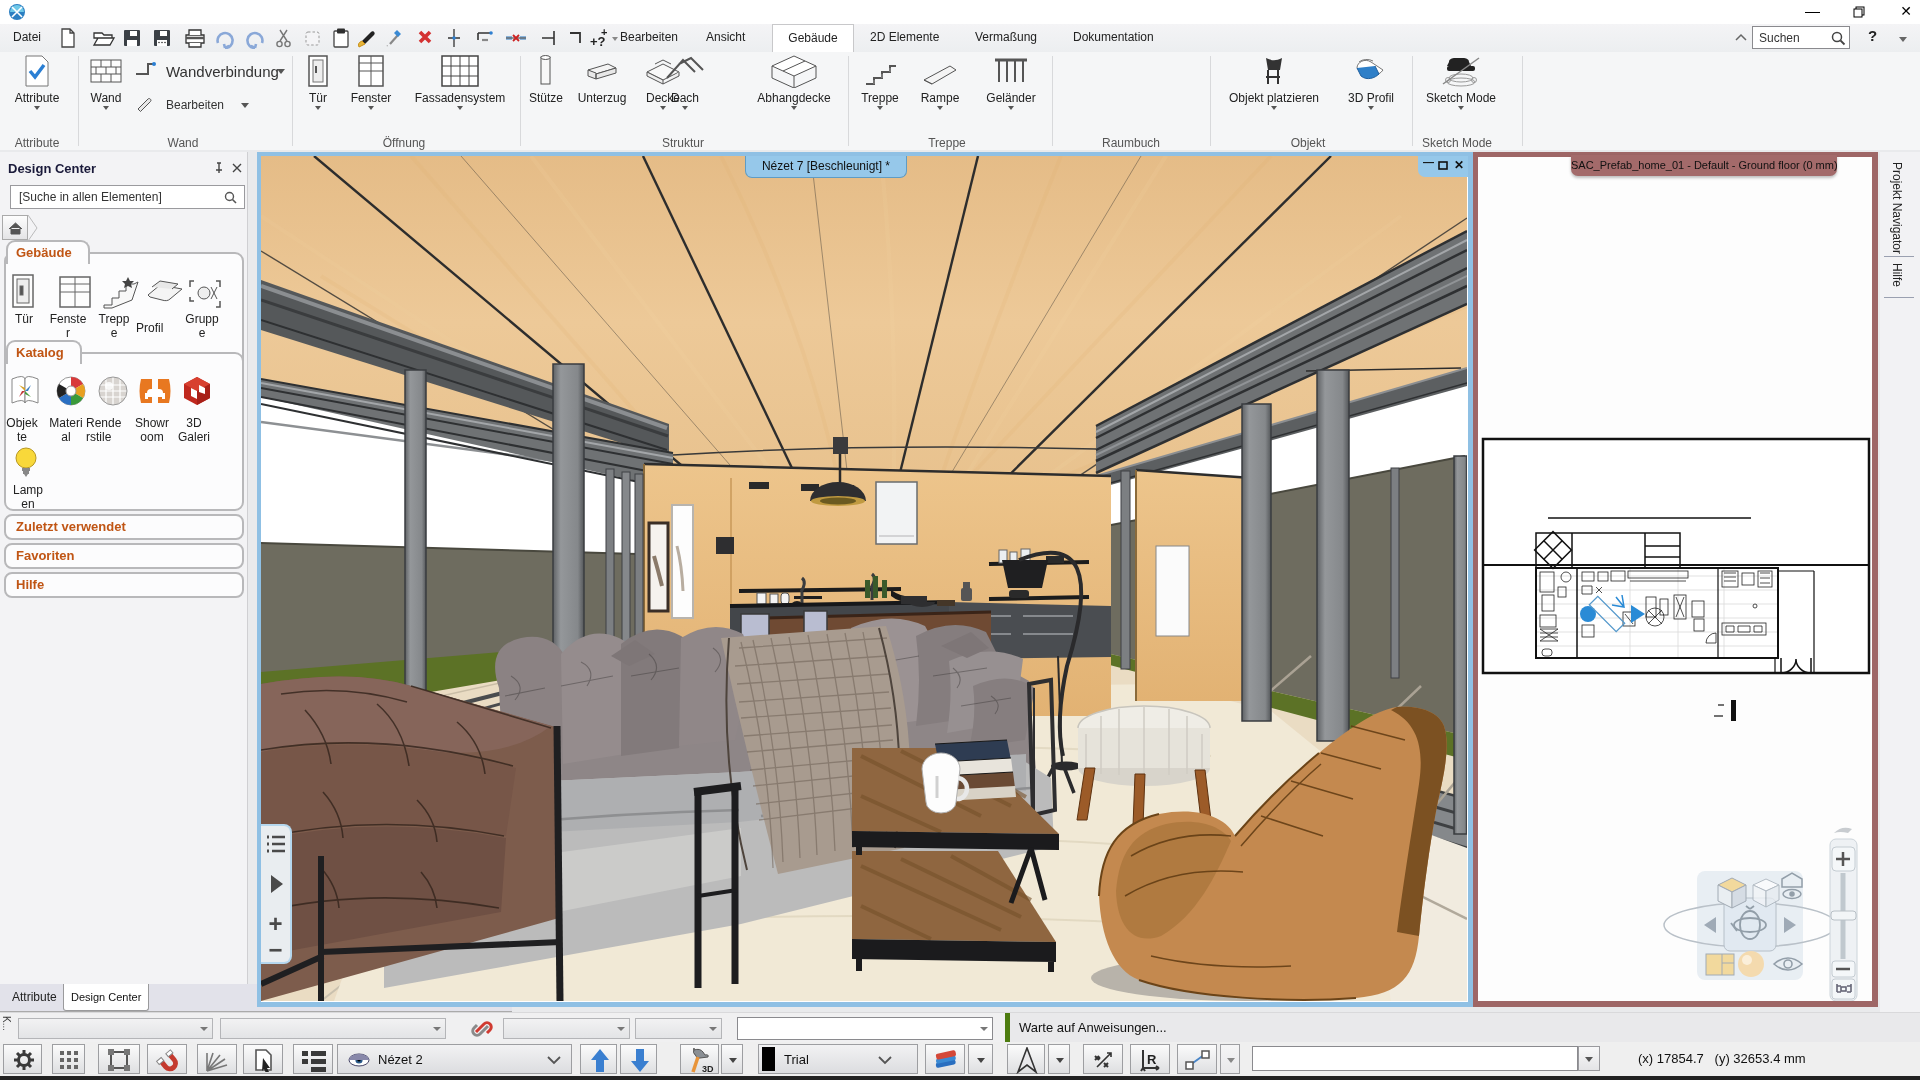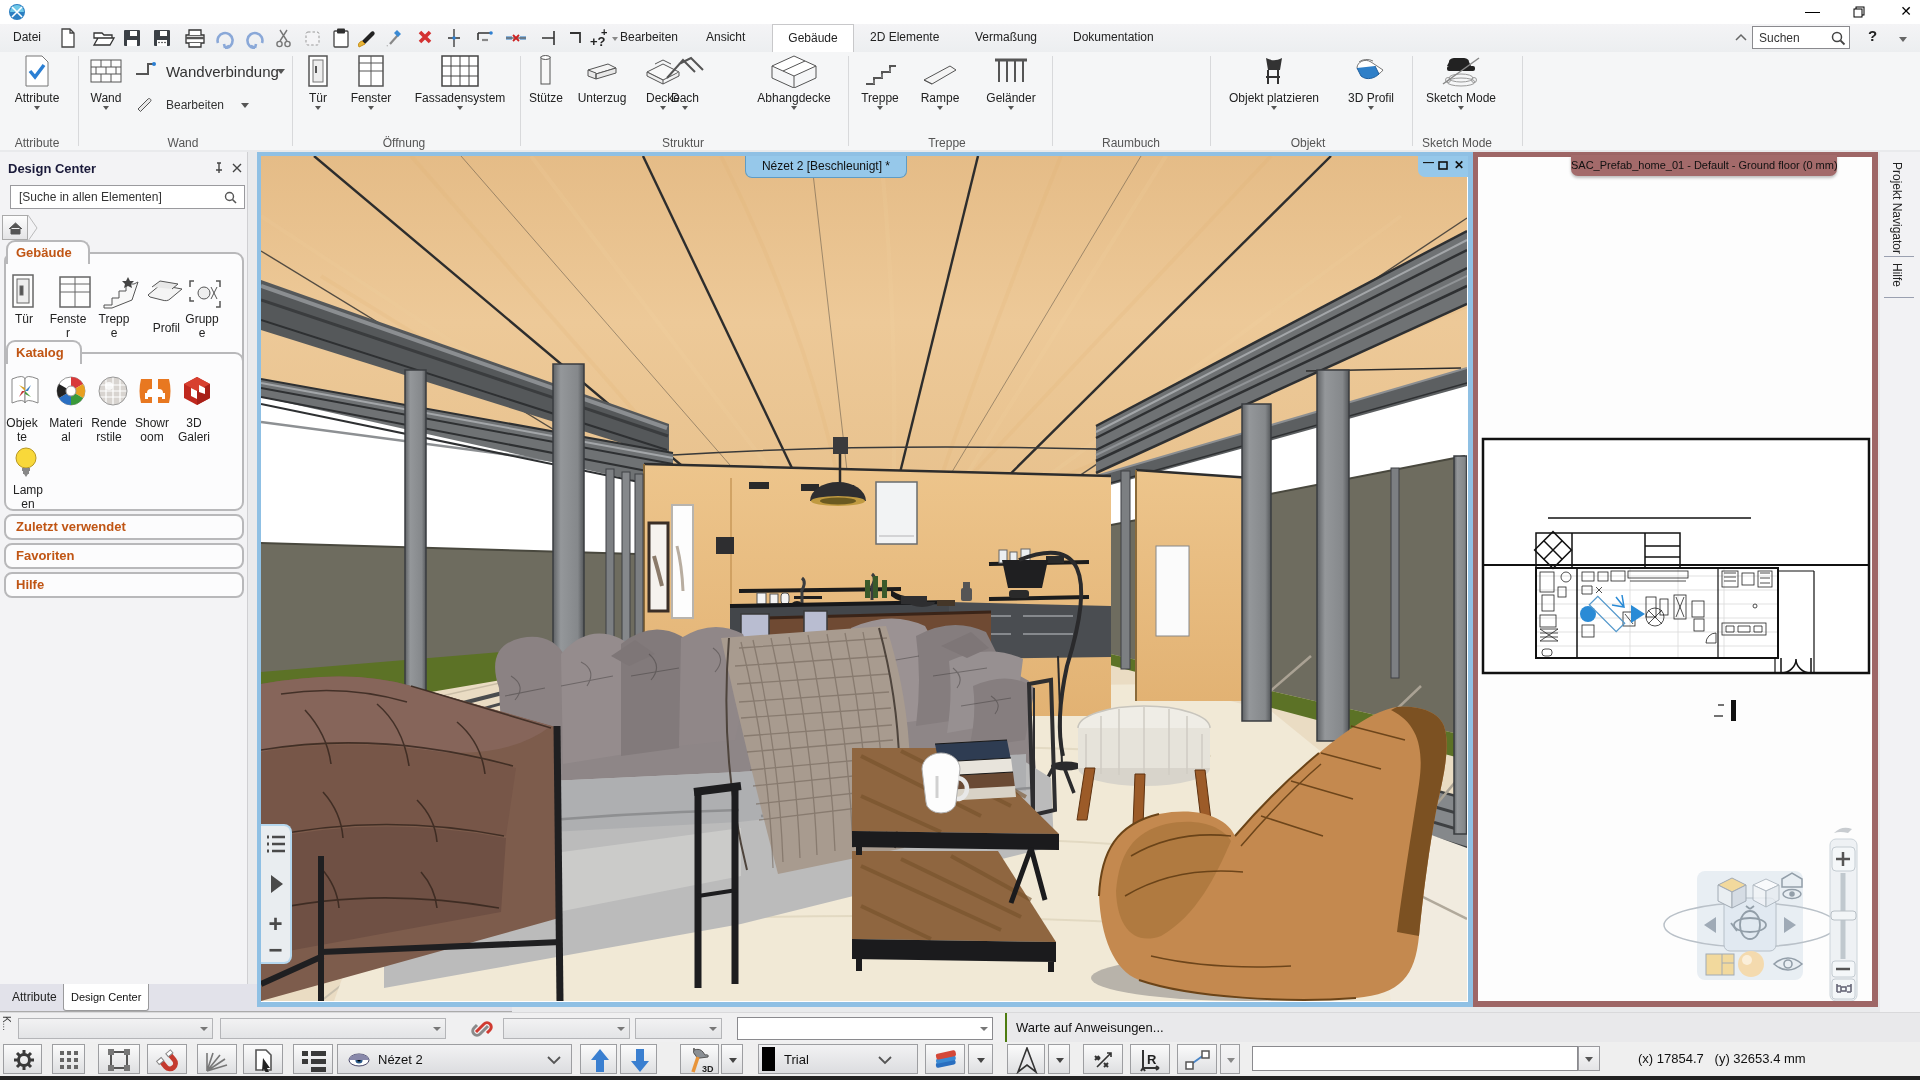--- a/index.html
+++ b/index.html
@@ -285,21 +285,21 @@
   <g stroke="#555" fill="none">
         <path d="M186 8 h-4 v6 m26 -6 h4 v6 m-26 14 h-4 v-4 m26 10 h4 v-6" stroke-width="1.5"></path>
         <circle cx="196" cy="20" r="6" fill="#eee"></circle>
         <path d="M203 14 l6 12 m-6 0 l6 -12"></path>
       </g>
  </svg>
  <div class="abs" style="left:0;top:160px;width:248px;color:#222;font-size:12px">
   <div class="abs" style="left:6px;width:36px;text-align:center">Tür</div>
   <div class="abs" style="left:46px;width:44px;text-align:center">Fenste<br>r</div>
   <div class="abs" style="left:92px;width:44px;text-align:center">Trepp<br>e</div>
-  <div class="abs" style="left:136px;width:44px;text-align:right;top:9px">Profil</div>
+  <div class="abs" style="left:136px;width:44px;text-align:left;top:9px">Profil</div>
   <div class="abs" style="left:180px;width:44px;text-align:center">Grupp<br>e</div>
  </div>
  <div class="abs" style="left:4px;top:200px;width:240px;height:159px;border:2px solid #b8b8ba;border-radius:9px;background:#fcfcfd"></div>
  <div class="abs" style="left:6px;top:188px;width:76px;height:24px;border:2px solid #b8b8ba;border-bottom:none;border-radius:9px 9px 0 0;background:#fcfcfd"></div>
  <div class="abs" style="left:14px;top:193px;color:#c05514;font-weight:bold;font-size:13px;background:#fcfcfd;padding:0 2px">Katalog</div>
  <svg class="abs" style="left:8px;top:221px" width="232" height="36" viewBox="0 0 232 36">
   <g>
         <path d="M4 6 q12 -5 13 0 v24 q-1 -5 -13 0 z" fill="#fff" stroke="#888"></path>
         <path d="M30 6 q-12 -5 -13 0 v24 q1 -5 13 0 z" fill="#fff" stroke="#888"></path>
         <g transform="translate(17,18)">
@@ -335,21 +335,21 @@
         <path d="M0 -14 L13 -7 V7 L0 14 L-13 7 V-7 Z" fill="#c0281e"></path>
         <path d="M0 -14 L13 -7 L0 0 L-13 -7 Z" fill="#d84030"></path>
         <path d="M0 0 L13 -7 V7 L0 14 Z" fill="#a82018"></path>
         <path d="M-6 -3 L0 0 V8 L-6 5 Z" fill="#fff"></path>
         <path d="M2 -6 L8 -3 V3 L2 1 Z" fill="#fff"></path>
       </g>
  </svg>
  <div class="abs" style="left:0;top:264px;width:248px;color:#222;font-size:12px">
   <div class="abs" style="left:0px;width:44px;text-align:center">Objek<br>te</div>
   <div class="abs" style="left:44px;width:44px;text-align:center">Materi<br>al</div>
-  <div class="abs" style="left:86px;width:46px;text-align:center">Rende<br>rstile</div>
+  <div class="abs" style="left:86px;width:46px;text-align:left">Rende<br>rstile</div>
   <div class="abs" style="left:130px;width:44px;text-align:center">Showr<br>oom</div>
   <div class="abs" style="left:172px;width:44px;text-align:center">3D<br>Galeri</div>
  </div>
  <svg class="abs" style="left:10px;top:293px" width="32" height="34" viewBox="0 0 32 34">
       <circle cx="16" cy="13" r="10" fill="#f8d83a" stroke="#b89820"></circle>
       <path d="M12 23 h8 v3 h-8 z M13 26 h6 v3 h-6 z" fill="#888"></path>
       <path d="M14 29 h4 l-2 3 z" fill="#888"></path>
     </svg>
  <div class="abs" style="left:10px;top:331px;width:36px;text-align:center;color:#222">Lamp<br>en</div>
  <div class="abs" style="left:4px;top:362px;width:240px;height:26px;border:2px solid #b8b8ba;border-radius:8px;background:#fcfcfd">
@@ -686,21 +686,21 @@
 <path d="M1136,551 C1158,549 1178,556 1183,570 C1189,588 1184,615 1177,645 C1170,680 1163,730 1158,780 L1136,776 C1143,722 1152,668 1158,628 C1163,594 1158,568 1130,554 Z" fill="#7c5122"></path>
 <path d="M855,735 C858,698 872,676 905,668 C938,661 962,671 970,685 C955,720 935,760 900,780 C872,790 856,770 855,735 Z" fill="#b07a40"></path>
 <path d="M974,680 C998,652 1028,622 1058,597" stroke="#6b4418" stroke-width="2" fill="none"></path>
 <g stroke="#5e3a12" stroke-width="1.5" fill="none" opacity="0.85">
  <path d="M980,690 C1004,662 1032,632 1060,608 M1060,597 l60,16 M1090,570 l54,14 M1030,625 l62,18 M1000,660 l62,20"></path>
  <path d="M870,700 q44,-26 100,-20 M864,740 q50,-30 118,-24 M890,800 q60,14 140,10"></path>
 </g>
 <path d="M838,740 C840,695 856,668 898,658 M1095,842 C1030,847 930,842 878,824" stroke="#6b4418" stroke-width="2" fill="none"></path>
 </g>
 </svg>
-<div class="abs" style="left:484px;top:0;width:162px;height:22px;background:#96c8ea;border:1px solid #5f9cc4;border-top:none;border-radius:0 0 7px 7px;text-align:center;font-size:12px;color:#111;padding-top:3px">Nézet 2 [Beschleunigt] *</div>
+<div class="abs" style="left:484px;top:0;width:162px;height:22px;background:#96c8ea;border:1px solid #5f9cc4;border-top:none;border-radius:0 0 7px 7px;text-align:center;font-size:12px;color:#111;padding-top:3px">Nézet 7 [Beschleunigt] *</div>
 <div class="abs" style="left:1157px;top:0;width:50px;height:21px;background:#96c8ea;border-radius:0 0 0 7px;color:#111">
  <span style="position:absolute;left:5px;top:0px;font-weight:bold;font-size:11px">—</span>
  <svg class="abs" style="left:20px;top:5px" width="11" height="11">
           <rect x="1" y="1" width="8" height="7" fill="none" stroke="#111" stroke-width="1.6"></rect>
         </svg>
  <span style="position:absolute;left:36px;top:2px;font-weight:bold;font-size:12px">✕</span>
 </div>
 <div class="abs" style="left:0px;top:668px;width:31px;height:140px;background:#e9edf0;border:2px solid #b5d7ee;border-left:none;border-radius:0 8px 8px 0">
  <svg class="abs" style="left:5px;top:8px" width="20" height="20" viewBox="0 0 20 20">
           <g stroke="#4a4a4a" stroke-width="2.4">
@@ -868,21 +868,21 @@
     </svg>
  <div class="combo" style="left:503px;width:127px">
       <span class="ar"></span>
     </div>
  <div class="combo" style="left:635px;width:87px">
       <span class="ar"></span>
     </div>
  <div class="abs" style="left:737px;top:4px;width:256px;height:23px;background:#fff;border:1px solid #8a8a8e">
       <span class="ar" style="position:absolute;right:4px;top:9px;width:0;height:0;border-left:4px solid transparent;border-right:4px solid transparent;border-top:4px solid #777"></span>
     </div>
- <div class="abs" style="left:1005px;top:0;width:915px;height:30px;background:#e9e9eb;border-left:2px solid #4d7c0f">
+ <div class="abs" style="left:1005px;top:0;width:915px;height:30px;background:#e9e9eb;border-left:5px solid #4d7c0f">
   <span style="position:absolute;left:9px;top:7px;font-size:13px;color:#111">Warte auf Anweisungen...</span>
  </div>
 </div>
 <div id="row2">
  <div class="tbtn" style="left:3px;width:39px"><svg style="margin:3px 0 0 8px" width="24" height="24" viewBox="0 0 24 24">
         <g fill="#3a3a3a">
           <circle cx="12" cy="12" r="5.5" fill="none" stroke="#3a3a3a" stroke-width="3"></circle>
           <g stroke="#3a3a3a" stroke-width="3">
             <path d="M12 2 v4 M12 18 v4 M2 12 h4 M18 12 h4 M5 5 l3 3 M16 16 l3 3 M19 5 l-3 3 M8 16 l-3 3"></path>
           </g>

